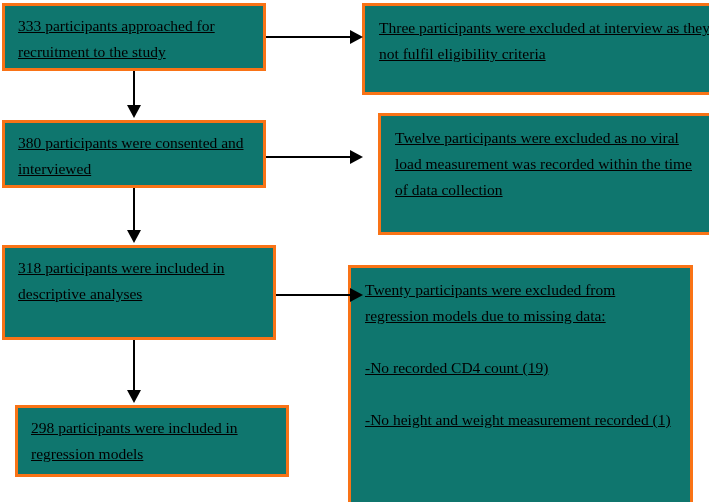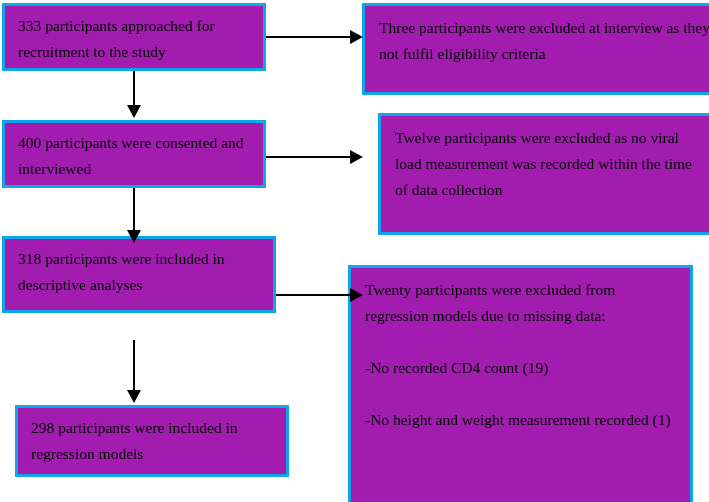--- a/index.html
+++ b/index.html
@@ -11,27 +11,28 @@
     position: relative;
     width: 709px;
     height: 502px;
     background: #ffffff;
     font-family: "Liberation Serif", "DejaVu Serif", serif;
     overflow: hidden;
   }
   .node-box {
     position: absolute;
     box-sizing: border-box;
-    background: #a21caf;
-    border: 3px solid #0ea5e9;
+    background: #0f766e;
+    border: 3px solid #f97316;
     color: #000000;
     font-size: 15.5px;
     line-height: 26px;
     padding: 8px 11px 8px 13px;
     white-space: pre-line;
+    text-decoration: underline;
   }
   .node-box.left {
     padding-top: 7px;
   }
   .node-box.right {
     padding-top: 9px;
     padding-left: 14px;
   }
   .conn {
     position: absolute;
@@ -59,23 +60,23 @@
     border-left: 13px solid #000000;
   }
 </style>
 </head>
 <body>
 
 <div id="flow-root">
 
   <div class="node-box left" style="left:2px; top:3px; width:264px; height:68px;">333 participants approached for recruitment to the study</div>
 
-  <div class="node-box left" style="left:2px; top:120px; width:264px; height:68px;">400 participants were consented and interviewed</div>
+  <div class="node-box left" style="left:2px; top:120px; width:264px; height:68px;">380 participants were consented and interviewed</div>
 
-  <div class="node-box left" style="left:2px; top:236px; width:274px; height:77px;">318 participants were included in descriptive analyses</div>
+  <div class="node-box left" style="left:2px; top:245px; width:274px; height:95px;">318 participants were included in descriptive analyses</div>
 
   <div class="node-box left" style="left:2px; top:405px; width:274px; height:72px;margin-left:13px;">298 participants were included in regression models</div>
 
   <div class="node-box right" style="left:362px; top:3px; width:407px; height:92px;">Three participants were excluded at interview as they did not fulfil eligibility criteria</div>
 
   <div class="node-box right" style="left:362px; top:113px; width:339px; height:122px;margin-left:16px;">Twelve participants were excluded as no viral load measurement was recorded within the time of data collection</div>
 
   <div class="node-box right" style="left:348px; top:265px; width:345px; height:255px;">Twenty participants were excluded from regression models due to missing data:
 
 -No recorded CD4 count (19)

